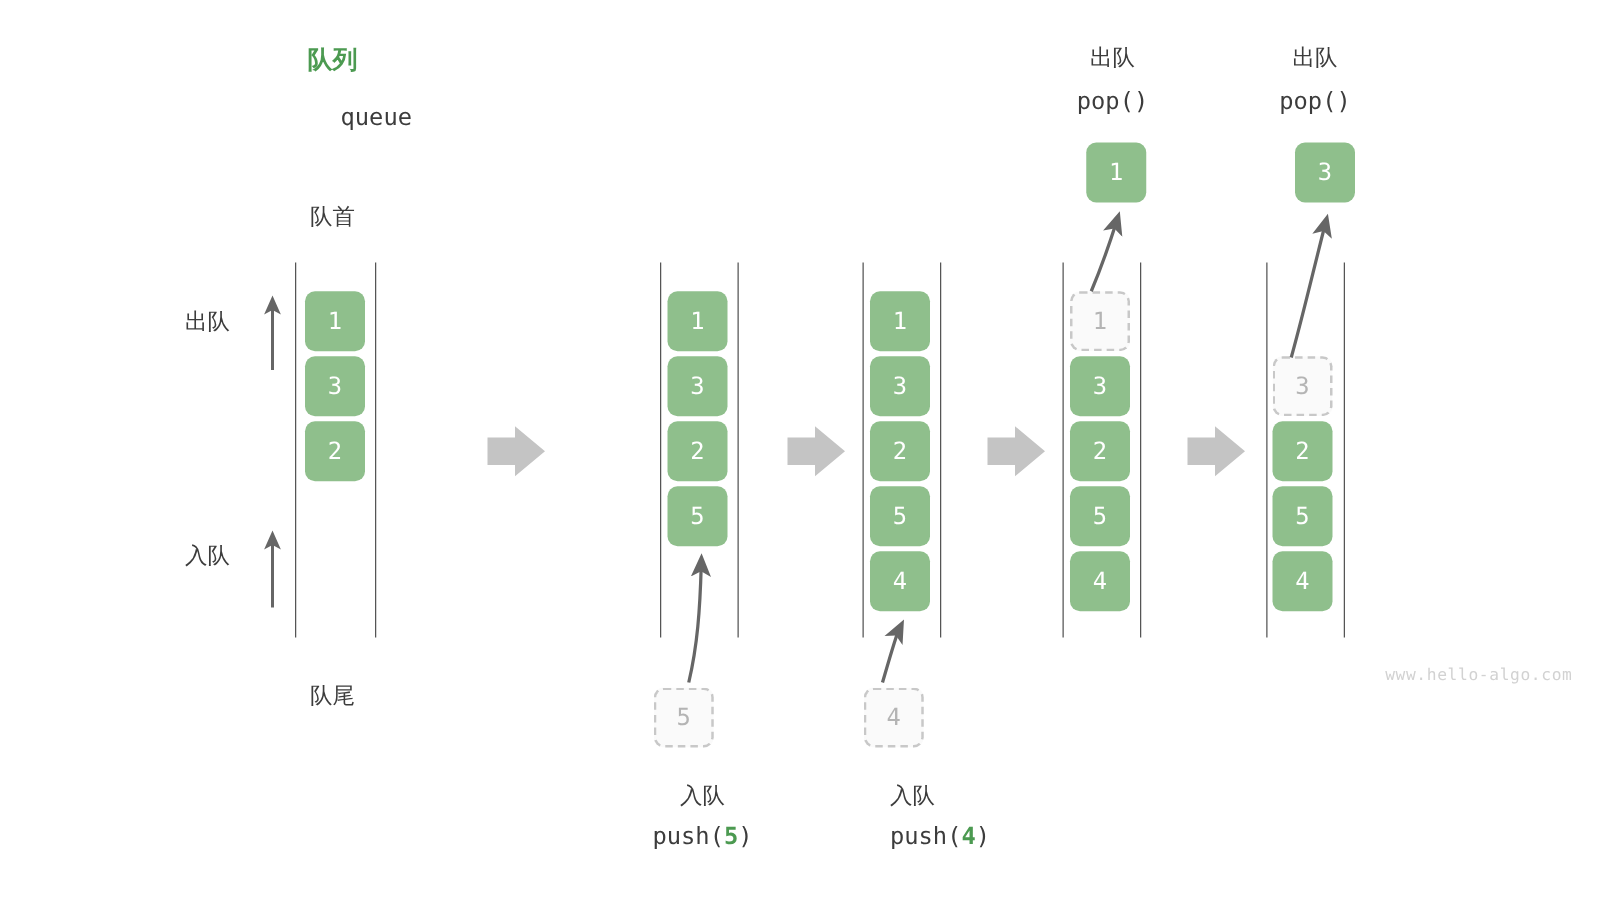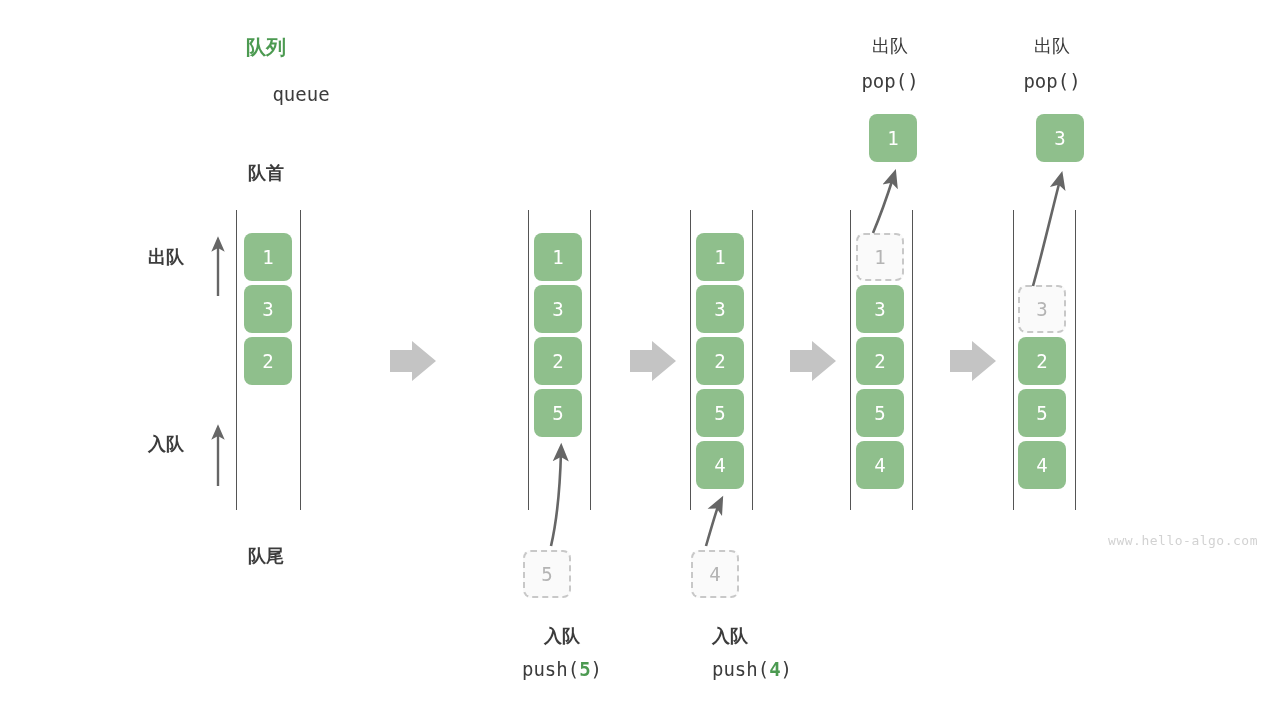--- a/index.html
+++ b/index.html
@@ -46,21 +46,21 @@
   .cell.ghost {
     background: #fafafa;
     border: 2px dashed #c8c8c8;
     color: #b4b4b4;
   }
 
   
   .label-cn {
     position: absolute;
     font-size: 18px;
-    font-weight: bold;
+    font-weight: normal;
     color: #3c3c3c;
     white-space: nowrap;
     font-family: "DejaVu Sans", "Liberation Sans", sans-serif;
   }
   .label-cn.thin { font-weight: normal; }
   .label-mono {
     position: absolute;
     font-size: 19px;
     color: #3c3c3c;
     white-space: nowrap;

